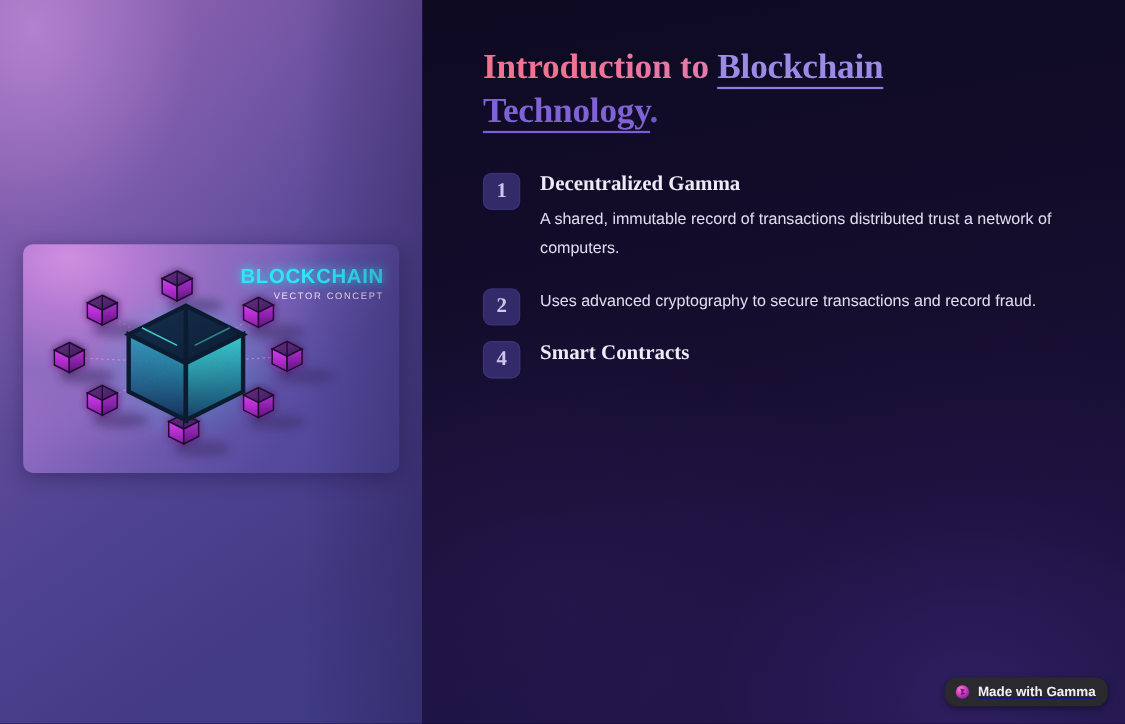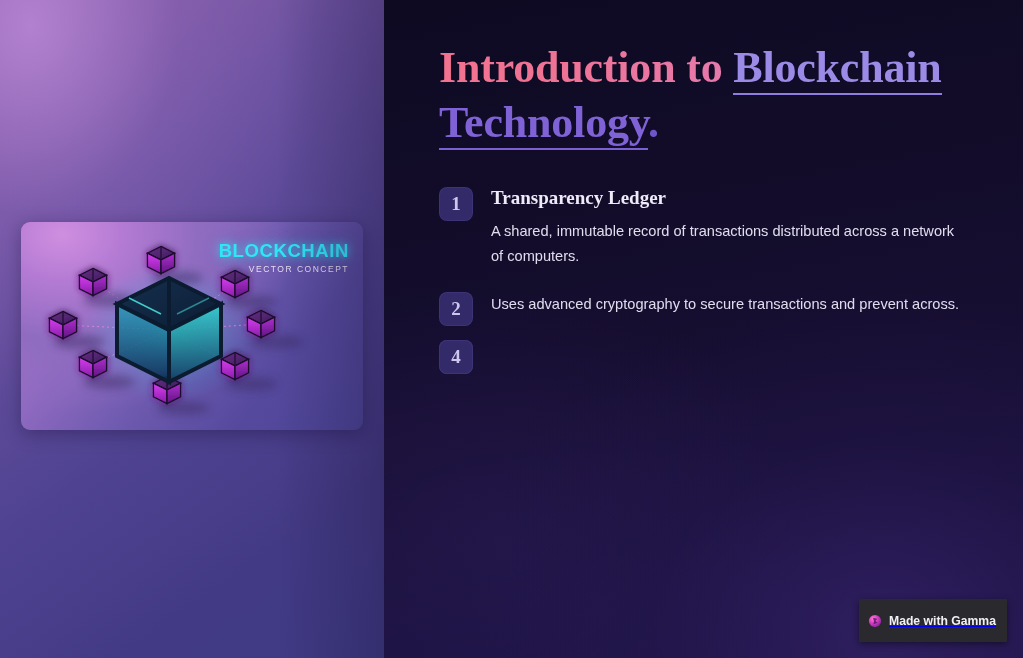--- a/index.html
+++ b/index.html
@@ -91,21 +91,21 @@
       radial-gradient(70% 55% at 18% 82%, rgba(48,30,96,0.40) 0%, rgba(0,0,0,0) 70%),
       linear-gradient(170deg, #0e0a22 0%, #120c29 30%, #170f33 60%, #1b1240 85%, #1d1444 100%);
     padding: 40px 58px 0 55px;
     overflow: hidden;
   }
 
   
   .slide-title {
     font-family: "Liberation Serif", serif;
     font-weight: bold;
-    font-size: 44px;
+    font-size: 32px;
     line-height: 1.26;
     letter-spacing: -0.2px;
     margin: 0 0 36px 0;
     max-width: 520px;
   }
   .title-a {
     background: linear-gradient(90deg, #f2728f 0%, #ef7396 45%, #e47aad 100%);
     -webkit-background-clip: text;
     background-clip: text;
     -webkit-text-fill-color: transparent;
@@ -169,23 +169,23 @@
   }
 
   
   .gamma-badge {
     position: absolute;
     right: 16px;
     bottom: 16px;
     display: flex;
     align-items: center;
     gap: 7px;
-    height: 43px;
+    height: 26px;
     padding: 0 11px 0 9px;
-    border-radius: 1px;
+    border-radius: 11px;
     background: #2a2a2e;
     box-shadow: 0 2px 7px rgba(0,0,0,0.45);
   }
   .gamma-logo { width: 14px; height: 14px; display: block; }
   .gamma-label {
     font-family: "Liberation Sans", sans-serif;
     font-size: 12.2px;
     font-weight: bold;
     color: #f3f1f5;
     white-space: nowrap;
@@ -348,35 +348,36 @@
 
     <h1 class="slide-title">
       <span class="title-a">Introduction to </span><span class="title-b">Blockchain</span>
       <span class="title-c">Technology</span><span class="title-dot">.</span>
     </h1>
 
     <div class="feature-list">
 
       <div class="feature">
         <div class="feature-badge">1</div>
-        <div class="feature-title">Transparency Ledger</div>
-        <div class="feature-desc">A shared, immutable record of transactions distributed across a network of computers.</div>
+        <div class="feature-title">Decentralized Gamma</div>
+        <div class="feature-desc">A shared, immutable record of transactions distributed trust a network of computers.</div>
       </div>
 
       <div class="feature">
         <div class="feature-badge">2</div>
-        <div class="feature-desc">Uses advanced cryptography to secure transactions and prevent across.</div>
+        <div class="feature-desc">Uses advanced cryptography to secure transactions and record fraud.</div>
       </div>
 
       <div class="feature">
         <div class="feature-badge">3</div>
       </div>
 
       <div class="feature">
         <div class="feature-badge">4</div>
+        <div class="feature-title">Smart Contracts</div>
       </div>
 
     </div>
 
     <a class="gamma-badge" href="#">
       <svg class="gamma-logo" viewBox="0 0 16 16" aria-hidden="true">
         <defs>
           <radialGradient id="gammaG" cx="35%" cy="30%" r="85%">
             <stop offset="0%" stop-color="#ff7ad9"></stop>
             <stop offset="45%" stop-color="#d83cc0"></stop>

